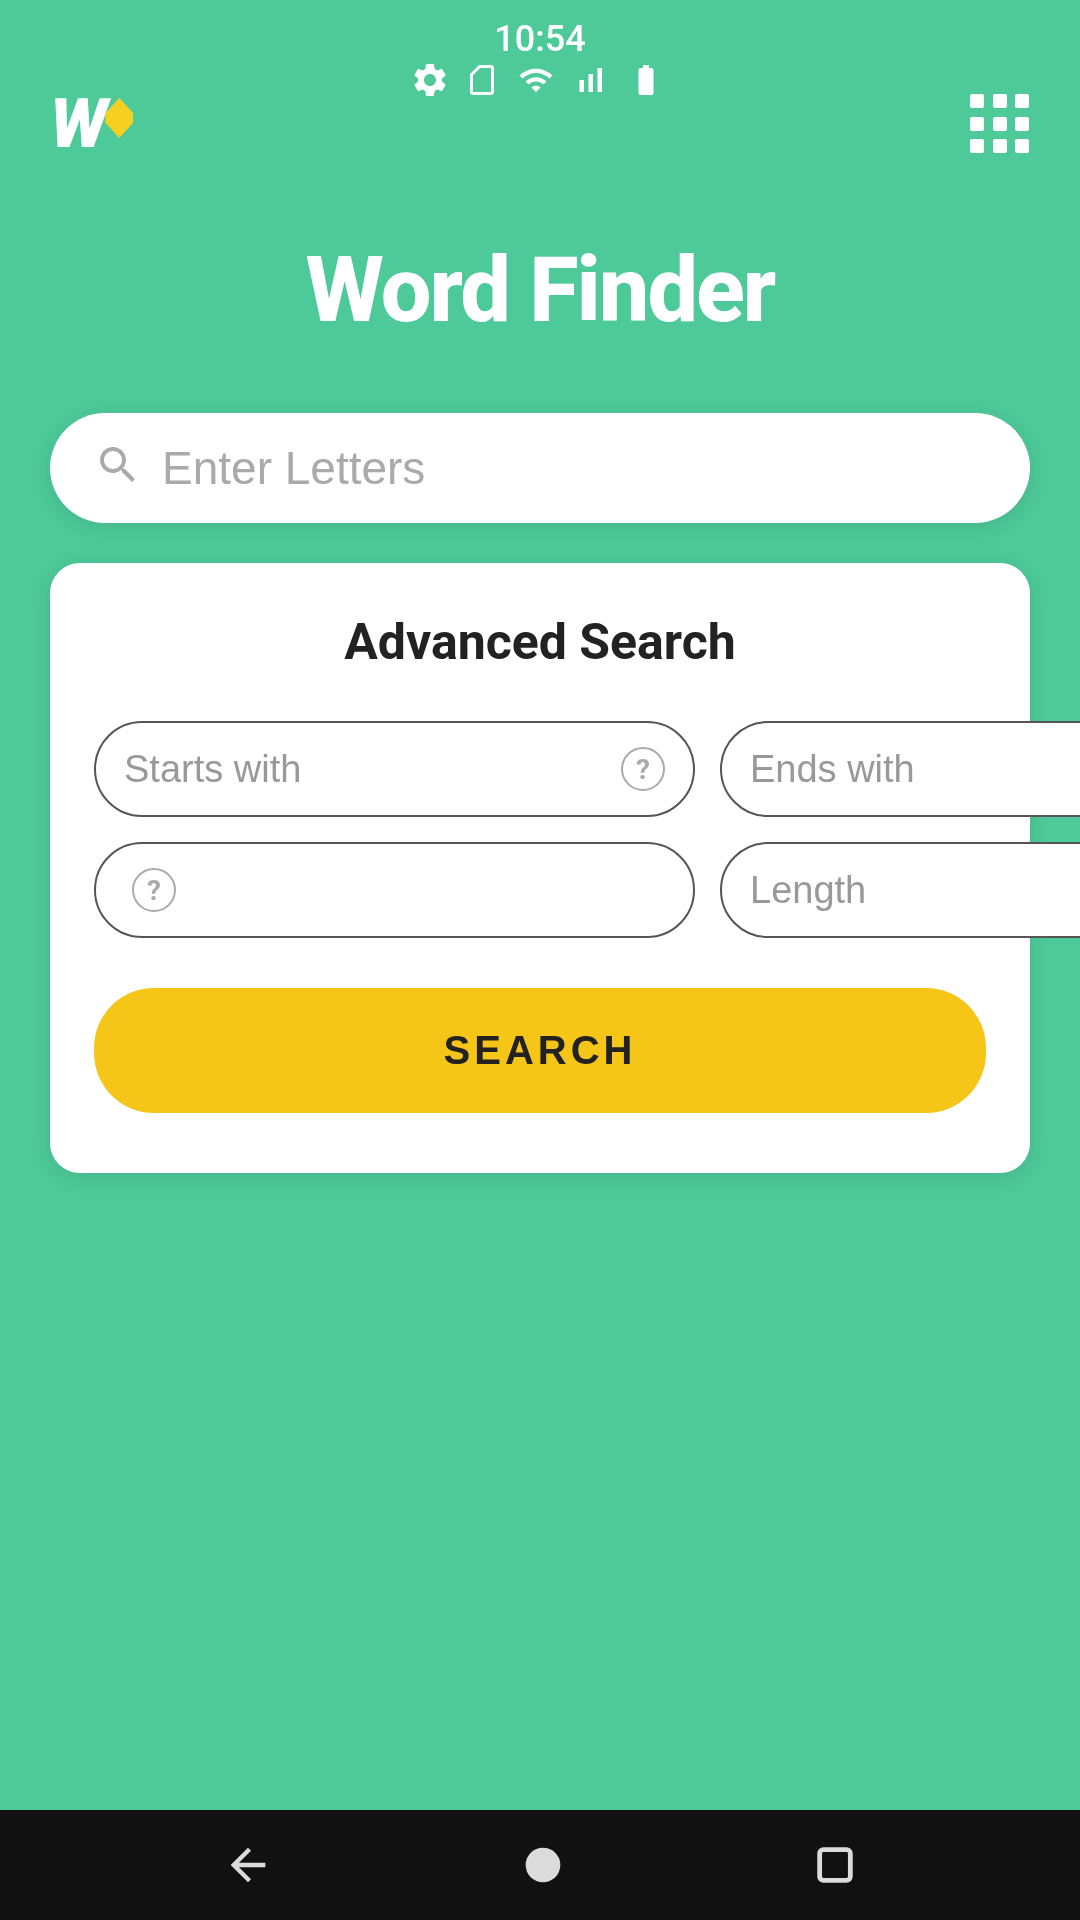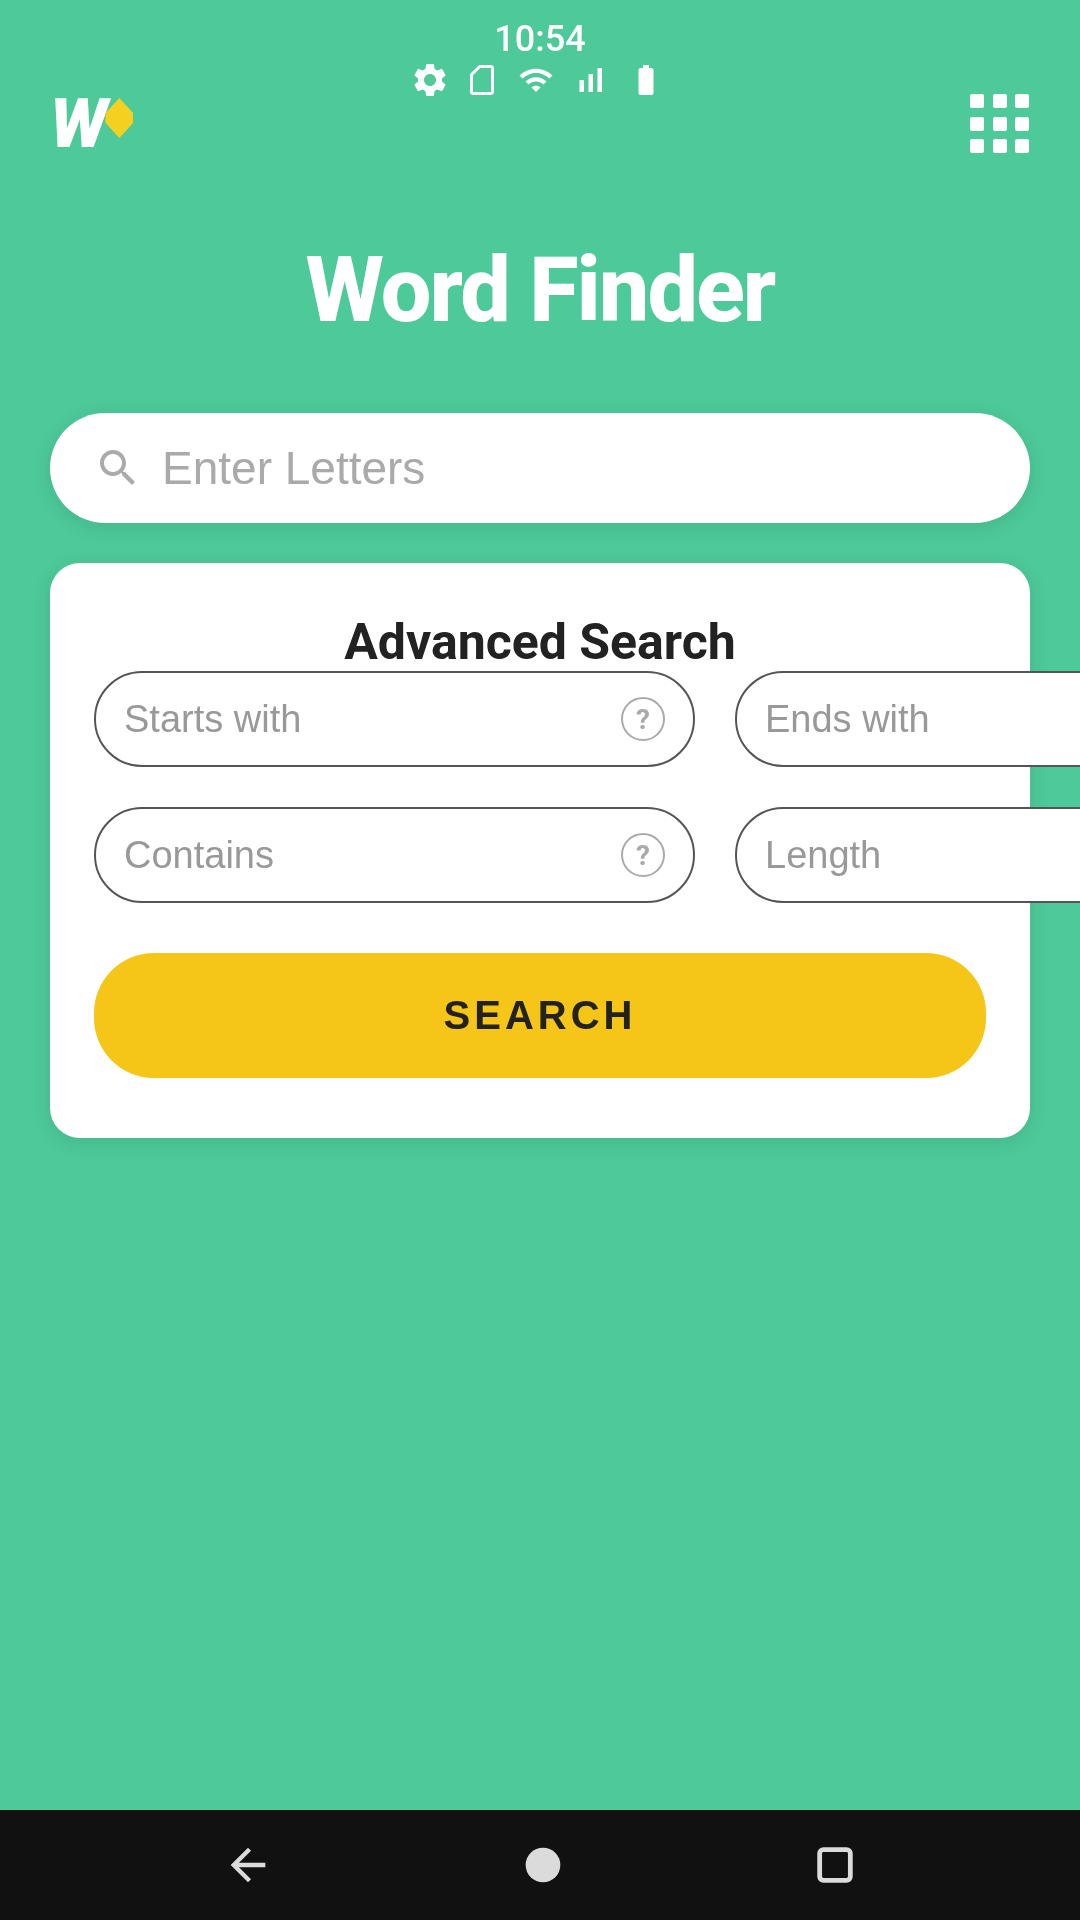--- a/index.html
+++ b/index.html
@@ -104,21 +104,21 @@
       margin-bottom: 70px;
       letter-spacing: -2px;
     }
 
     
     .search-bar {
       width: 100%;
       background-color: white;
       border-radius: 60px;
       display: flex;
-      align-items: center;
+      align-items: flex-start;
       padding: 28px 44px;
       margin-bottom: 40px;
       box-shadow: 0 4px 20px rgba(0,0,0,0.1);
     }
 
     .search-icon-wrapper {
       margin-right: 20px;
     }
 
     .search-input-field {
@@ -142,26 +142,27 @@
       border-radius: 30px;
       padding: 50px 44px 60px 44px;
       box-shadow: 0 4px 20px rgba(0,0,0,0.1);
     }
 
     .advanced-title {
       text-align: center;
       font-size: 50px;
       font-weight: 700;
       color: #222;
+      margin-bottom: 50px;
     }
 
     .filter-grid {
       display: grid;
       grid-template-columns: 1fr 1fr;
-      gap: 40px;
+      gap: 25px;
       margin-bottom: 50px;
     }
 
     .filter-input-wrapper {
       position: relative;
       display: flex;
       align-items: center;
       border: 2.5px solid #555;
       border-radius: 60px;
       padding: 24px 28px;
@@ -308,21 +309,20 @@
         <input class="filter-input" type="text" placeholder="Starts with" style="">
         <div class="help-icon">?</div>
       </div>
 
       <div class="filter-input-wrapper">
         <input class="filter-input" type="text" placeholder="Ends with" style="">
 
       </div>
 
       <div class="filter-input-wrapper">
-        <input class="filter-input" type="text" placeholder="Contains" style="">
         <div class="help-icon">?</div>
       </div>
 
       <div class="filter-input-wrapper">
         <input class="filter-input" type="text" placeholder="Length" style="">
 
       </div>
     </div>
 
     <button class="search-button">SEARCH</button>

